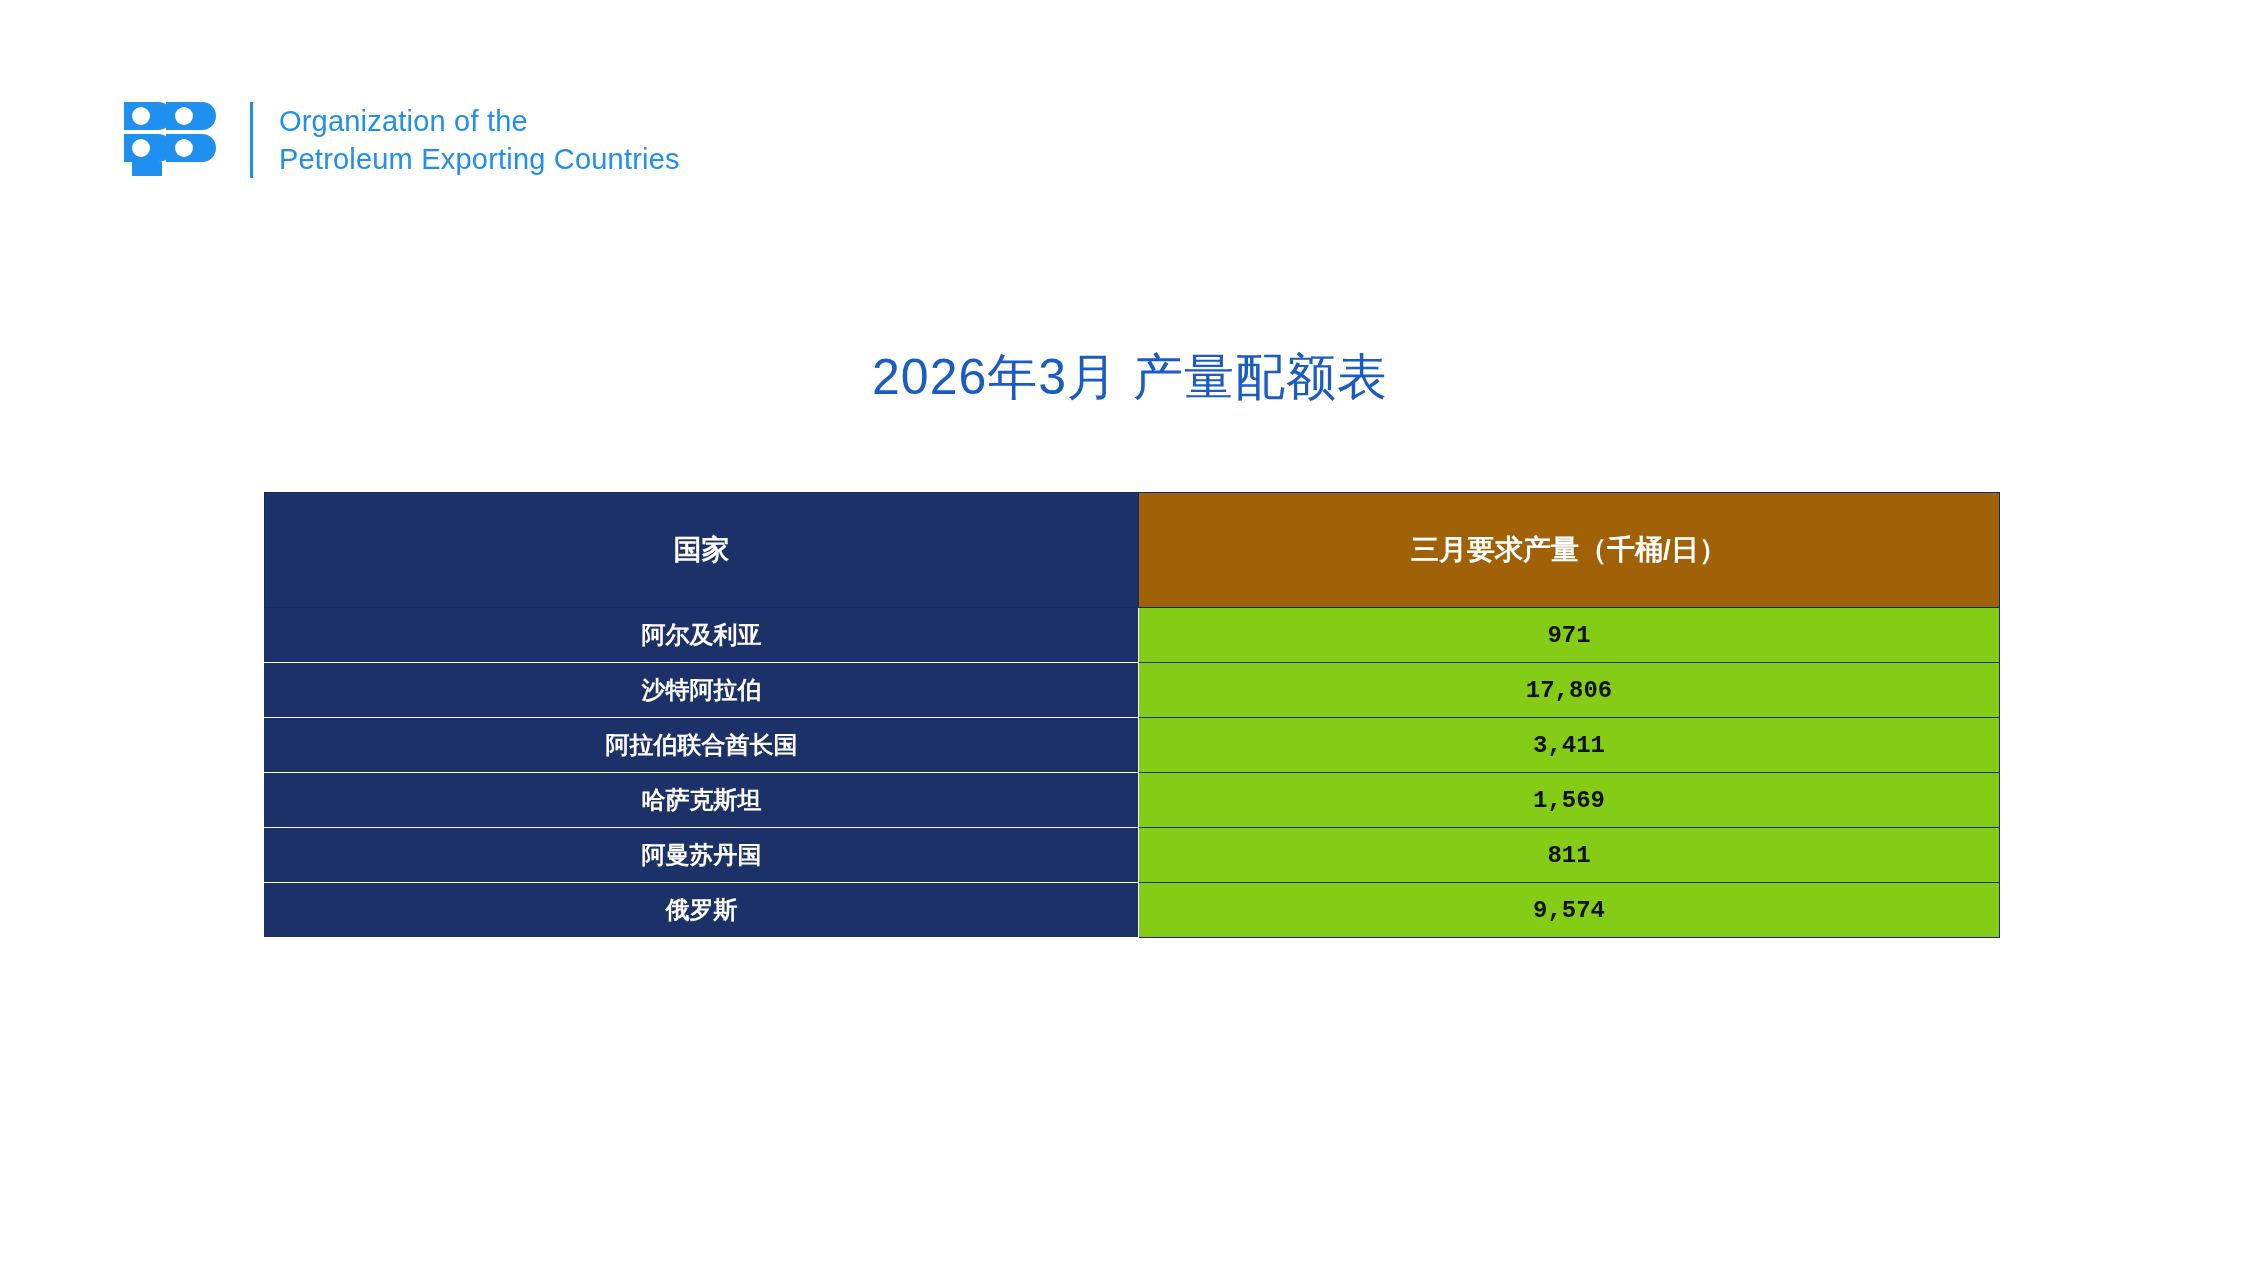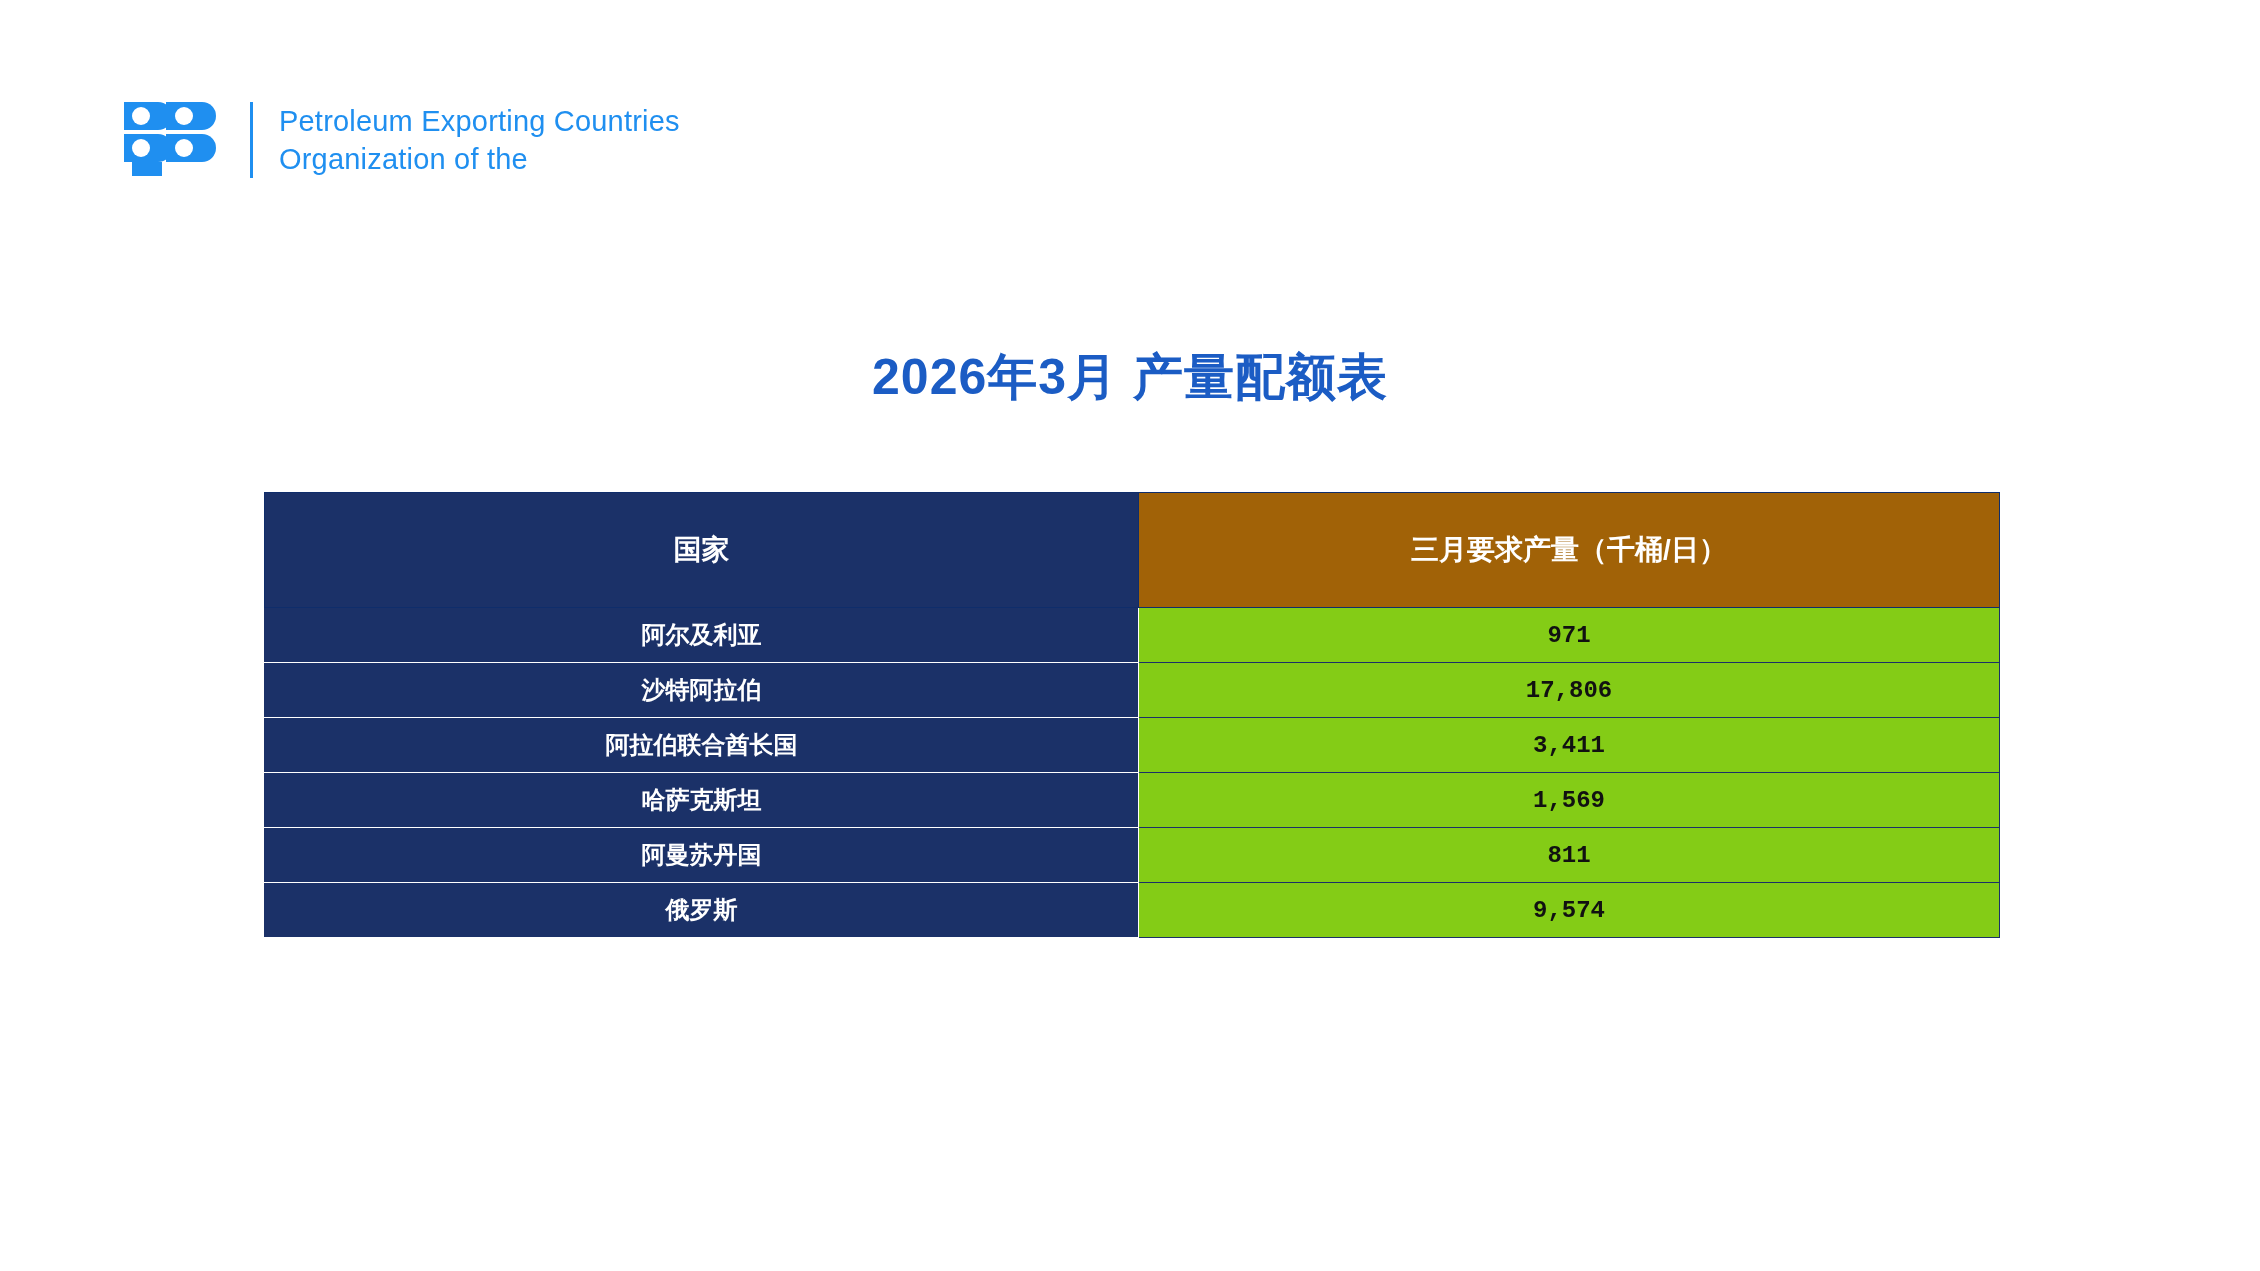--- a/index.html
+++ b/index.html
@@ -49,21 +49,21 @@
 
   
   .slide-title {
     position: absolute;
     left: 0;
     right: 0;
     top: 344px;
     text-align: center;
     color: #1b5cc4;
     font-size: 50px;
-    font-weight: bold;
+    font-weight: normal;
     letter-spacing: 1px;
   }
 
   
   .quota-table {
     position: absolute;
     left: 264px;
     top: 492px;
     width: 1735px;
     border-collapse: collapse;
@@ -119,22 +119,22 @@
         <path d="M48 6 h36 a14 14 0 0 1 0 28 h-36 z"></path>
         <circle cx="66" cy="20" r="9" fill="#ffffff"></circle>
         <path d="M48 38 h36 a14 14 0 0 1 0 28 h-36 z"></path>
         <circle cx="66" cy="52" r="9" fill="#ffffff"></circle>
         <path d="M14 66 h30 v14 h-30 z"></path>
       </g>
     </svg>
   </div>
   <div class="logo-divider"></div>
   <div class="logo-text">
+    <div>Organization of the</div>
     <div>Petroleum Exporting Countries</div>
-    <div>Organization of the</div>
   </div>
 </div>
 
 <div class="slide-title">2026年3月 产量配额表</div>
 
 <table class="quota-table">
   <colgroup>
     <col class="col-country">
     <col class="col-value">
   </colgroup>

